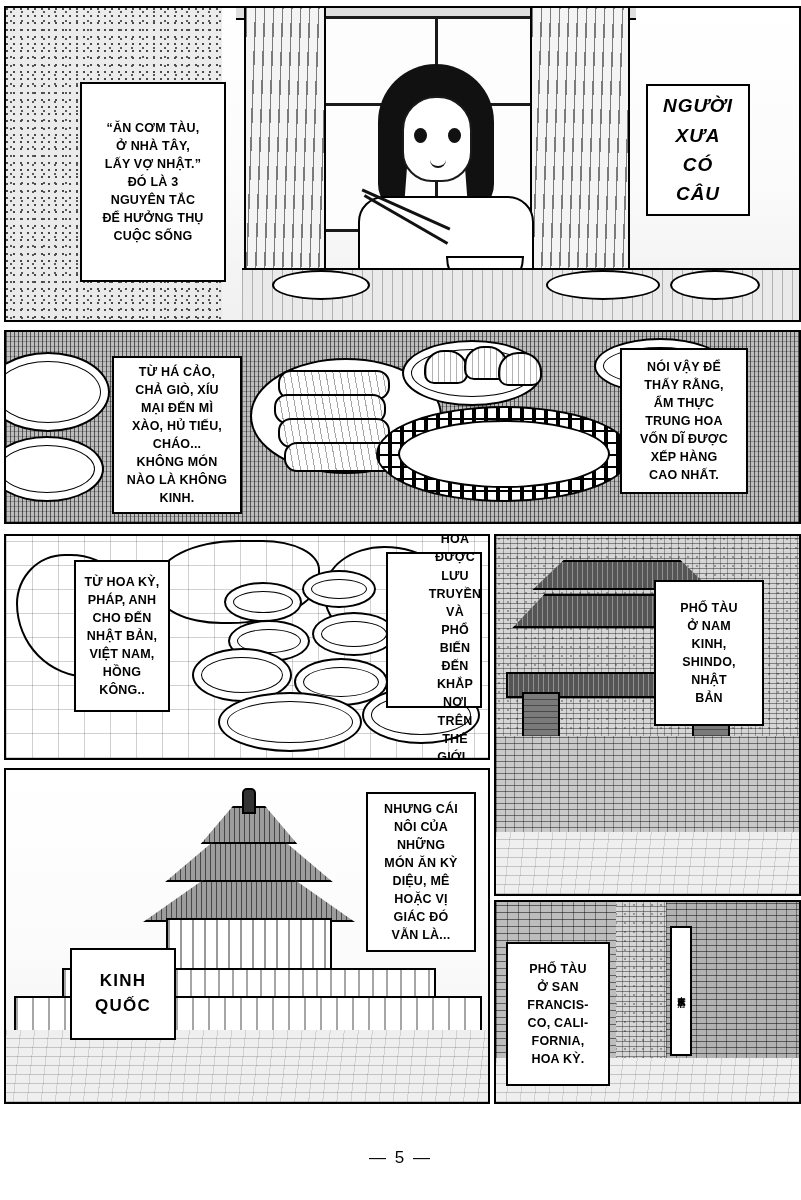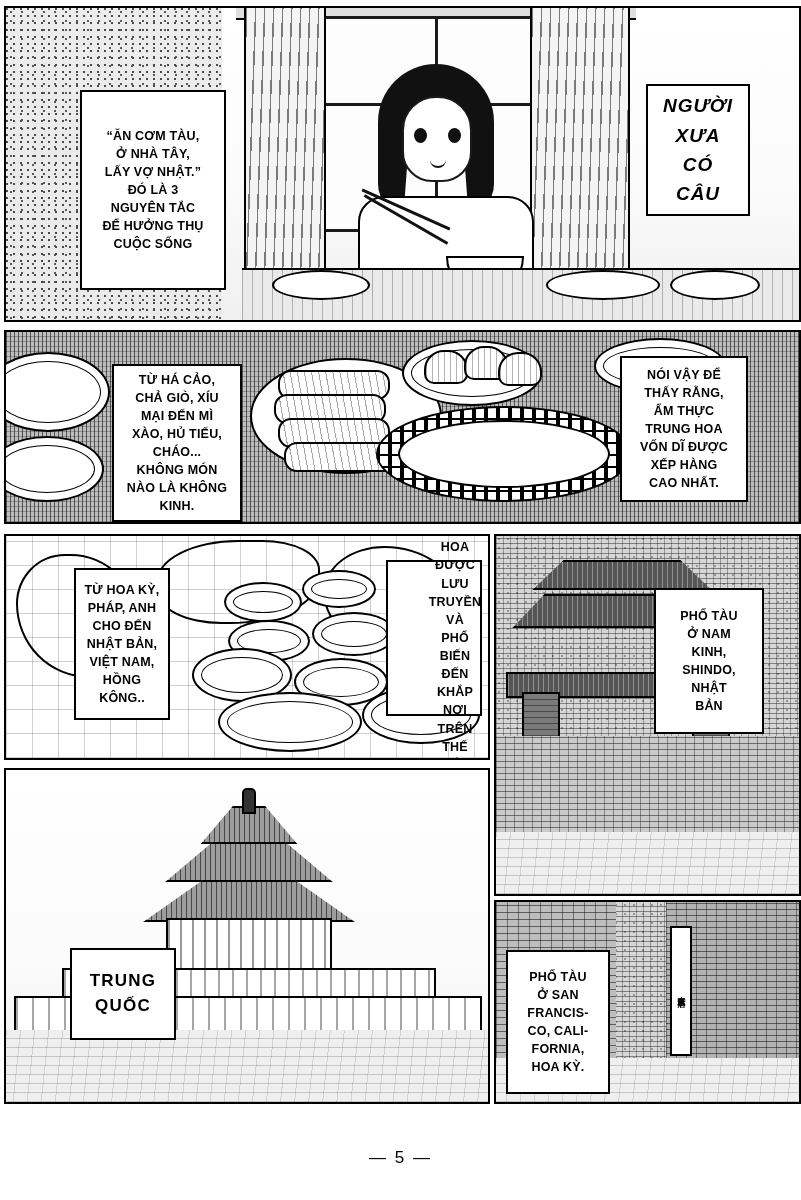--- a/index.html
+++ b/index.html
@@ -89,21 +89,21 @@
     align-items: center;
     justify-content: center;
     text-align: center;
     padding: 8px 6px;
     font-weight: 700;
     line-height: 1.45;
     letter-spacing: .2px;
     white-space: pre-line;
     z-index: 7;
   }
-  .cap-sm { font-size: 12.5px; margin-top: 8px; }
+  .cap-sm { font-size: 12.5px; }
   .cap-lg { font-size: 19px; line-height: 1.55; letter-spacing: 1px; font-style: italic; }
   .cap-xl { font-size: 17px; letter-spacing: 1.2px; }
 
   
   .page-number {
     position: absolute;
     left: 0;
     right: 0;
     text-align: center;
     font-size: 17px;
@@ -388,23 +388,31 @@
     <div class="temple-base" style="left:160px; top:148px; width:162px; height:48px;
                 background-image: repeating-linear-gradient(90deg, rgba(0,0,0,.4) 0 2px, transparent 2px 12px);"></div>
 
     <div class="temple-base" style="left:56px; top:198px; width:370px; height:28px;
                 background-image: repeating-linear-gradient(90deg, rgba(0,0,0,.35) 0 2px, transparent 2px 14px);"></div>
     <div class="temple-base" style="left:8px; top:226px; width:464px; height:34px;
                 background-image: repeating-linear-gradient(90deg, rgba(0,0,0,.35) 0 2px, transparent 2px 16px);"></div>
 
     <div class="tex-ground" style="left:0; right:0; top:260px; bottom:0;"></div>
 
-    <div class="caption cap-xl" style="left:64px; top:178px; width:106px; height:92px;">TRUNG
+    <div class="caption cap-xl" style="left:64px; top:178px; width:106px; height:92px;">KINH
 QUỐC</div>
 
+    <div class="caption cap-sm" style="left:360px; top:22px; width:110px; height:160px;">NHƯNG CÁI
+NÔI CỦA
+NHỮNG
+MÓN ĂN KỲ
+DIỆU, MÊ
+HOẶC VỊ
+GIÁC ĐÓ
+VẪN LÀ...</div>
   </div>
 
   <div class="panel" style="left:494px; top:900px; width:303px; height:200px;">
     <div class="tex-city"></div>
 
     <div style="position:absolute; left:0; top:0; width:120px; height:100%;
                 background-color:#bdbdbd;
                 background-image:
                   repeating-linear-gradient(0deg, rgba(0,0,0,.5) 0 1px, transparent 1px 7px),
                   repeating-linear-gradient(90deg, rgba(0,0,0,.4) 0 1px, transparent 1px 11px);"></div>

